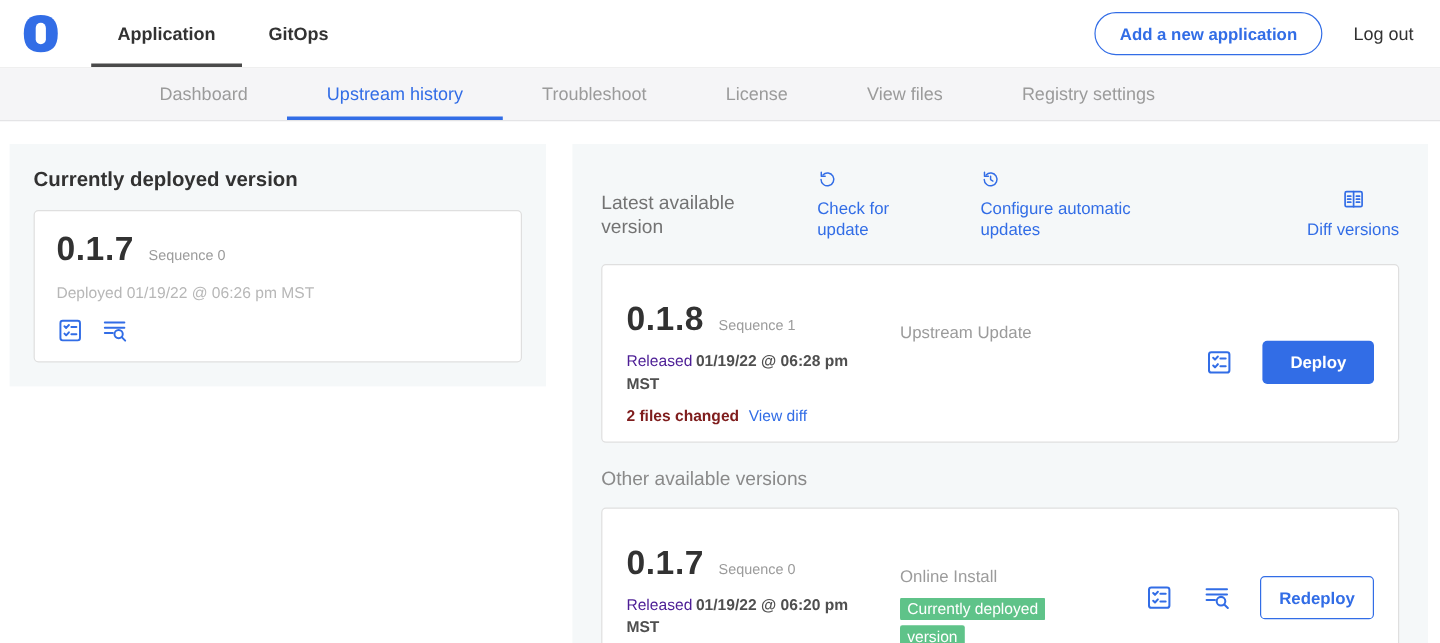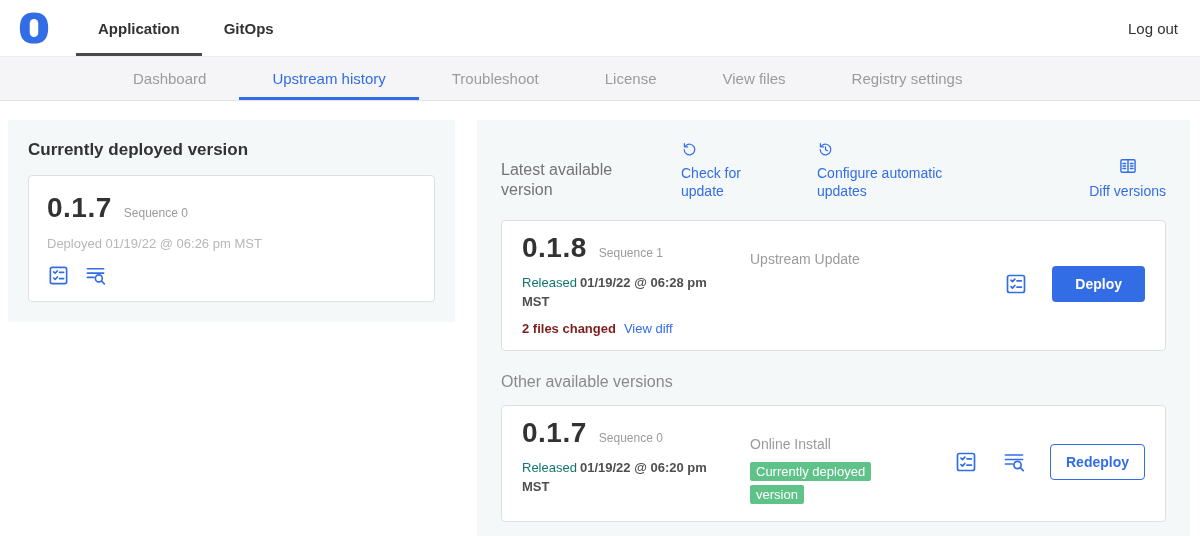--- a/index.html
+++ b/index.html
@@ -48,24 +48,24 @@
   .latest-title { width:132px; font-size:16px; color:#737373; line-height:1.25; }
   .header-link { display:flex; align-items:flex-start; gap:7px; color:#326de6; font-size:14px;
     font-weight:500; line-height:1.25; cursor:pointer; text-decoration:none;flex-direction:column; }
   .header-link .icon { margin-top:1px; }
   .hl-1 { margin-left:48px; width:106px; }
   .hl-2 { margin-left:30px; width:172px; }
   .hl-diff { margin-left:auto; align-items:center; }
 
   
   .version-row { background:#fff; border:1px solid #dfdfdf; border-radius:4px;
-    padding:11px 20px 14px; display:flex; }
+    padding:29px 20px 14px; display:flex; }
   .vr-left { width:228px; }
   .released { font-size:13px; margin-top:10px; width:192px; line-height:1.45; }
-  .released .prefix { color:#0f766e; margin-right:3px; }
+  .released .prefix { color:#4c1d95; margin-right:3px; }
   .released .date { color:#4f4f4f; font-weight:700; }
   .files-line { margin-top:9px; font-size:13px; }
   .files-changed { color:#7f1d1d;font-weight:bold; }
   .view-diff { color:#326de6; font-weight:500; margin-left:8px; cursor:pointer; }
   .vr-mid { flex:1; padding-top:19px; font-size:14px; color:#9b9b9b; }
   .vr-actions { margin-left:auto; align-self:center; display:flex; align-items:center; gap:24px; }
   .deploy-btn { background:#326de6; color:#fff; border:none; font-family:inherit; font-size:14px;
     font-weight:700; padding:10px 23px; border-radius:4px; cursor:pointer; }
   .redeploy-btn { background:#fff; color:#326de6; border:1px solid #326de6; font-family:inherit;
     font-size:14px; font-weight:700; padding:9px 15px; border-radius:4px; cursor:pointer; }
@@ -82,20 +82,21 @@
     <svg width="34" height="34" viewBox="0 0 36 36">
       <path d="M18 1.5c9.5 0 15 4.5 15 16.5s-5.5 16.5-15 16.5S3 30 3 18 8.5 1.5 18 1.5z" fill="#326de6"></path>
       <rect x="13.5" y="8.5" width="9" height="19" rx="4.5" fill="#ffffff"></rect>
     </svg>
   </span>
   <nav class="nav-tabs">
     <div class="nav-tab active">Application</div>
     <div class="nav-tab">GitOps</div>
   </nav>
   <div class="nav-right">
+    <button class="add-app-btn">Add a new application</button>
     <span class="logout">Log out</span>
   </div>
 </header>
 
 <nav class="subnav">
   <div class="subnav-item">Dashboard</div>
   <div class="subnav-item active">Upstream history</div>
   <div class="subnav-item">Troubleshoot</div>
   <div class="subnav-item">License</div>
   <div class="subnav-item">View files</div>

